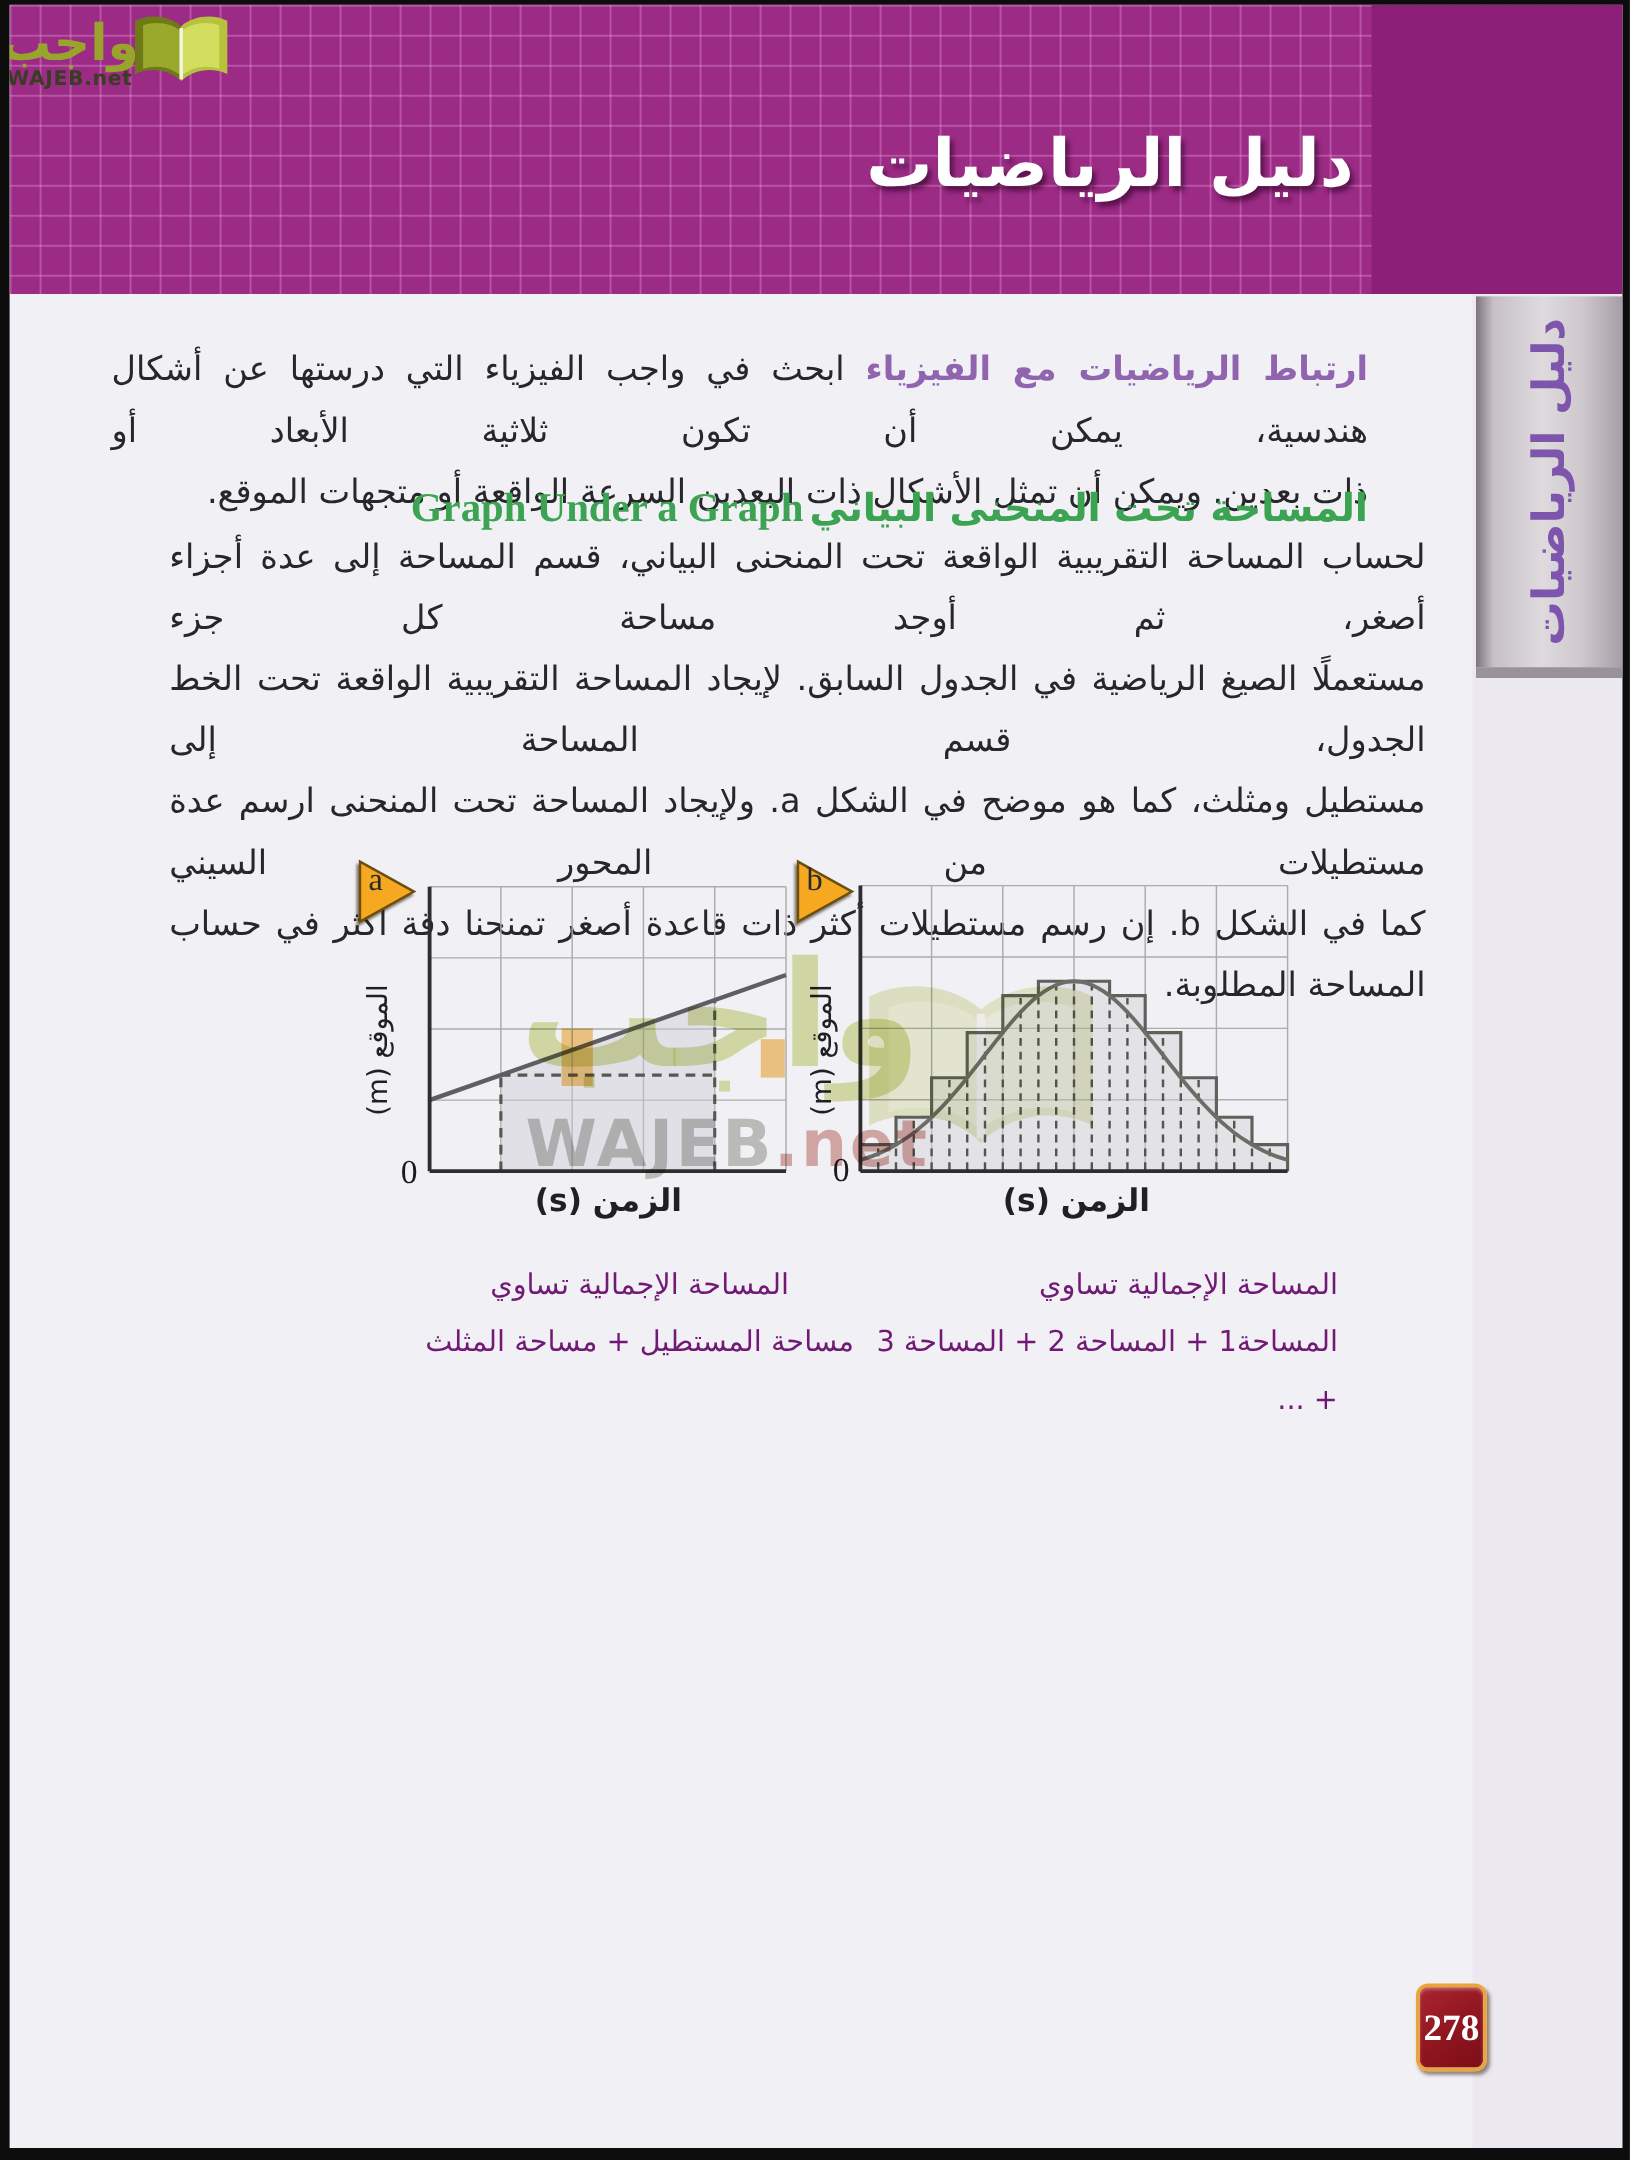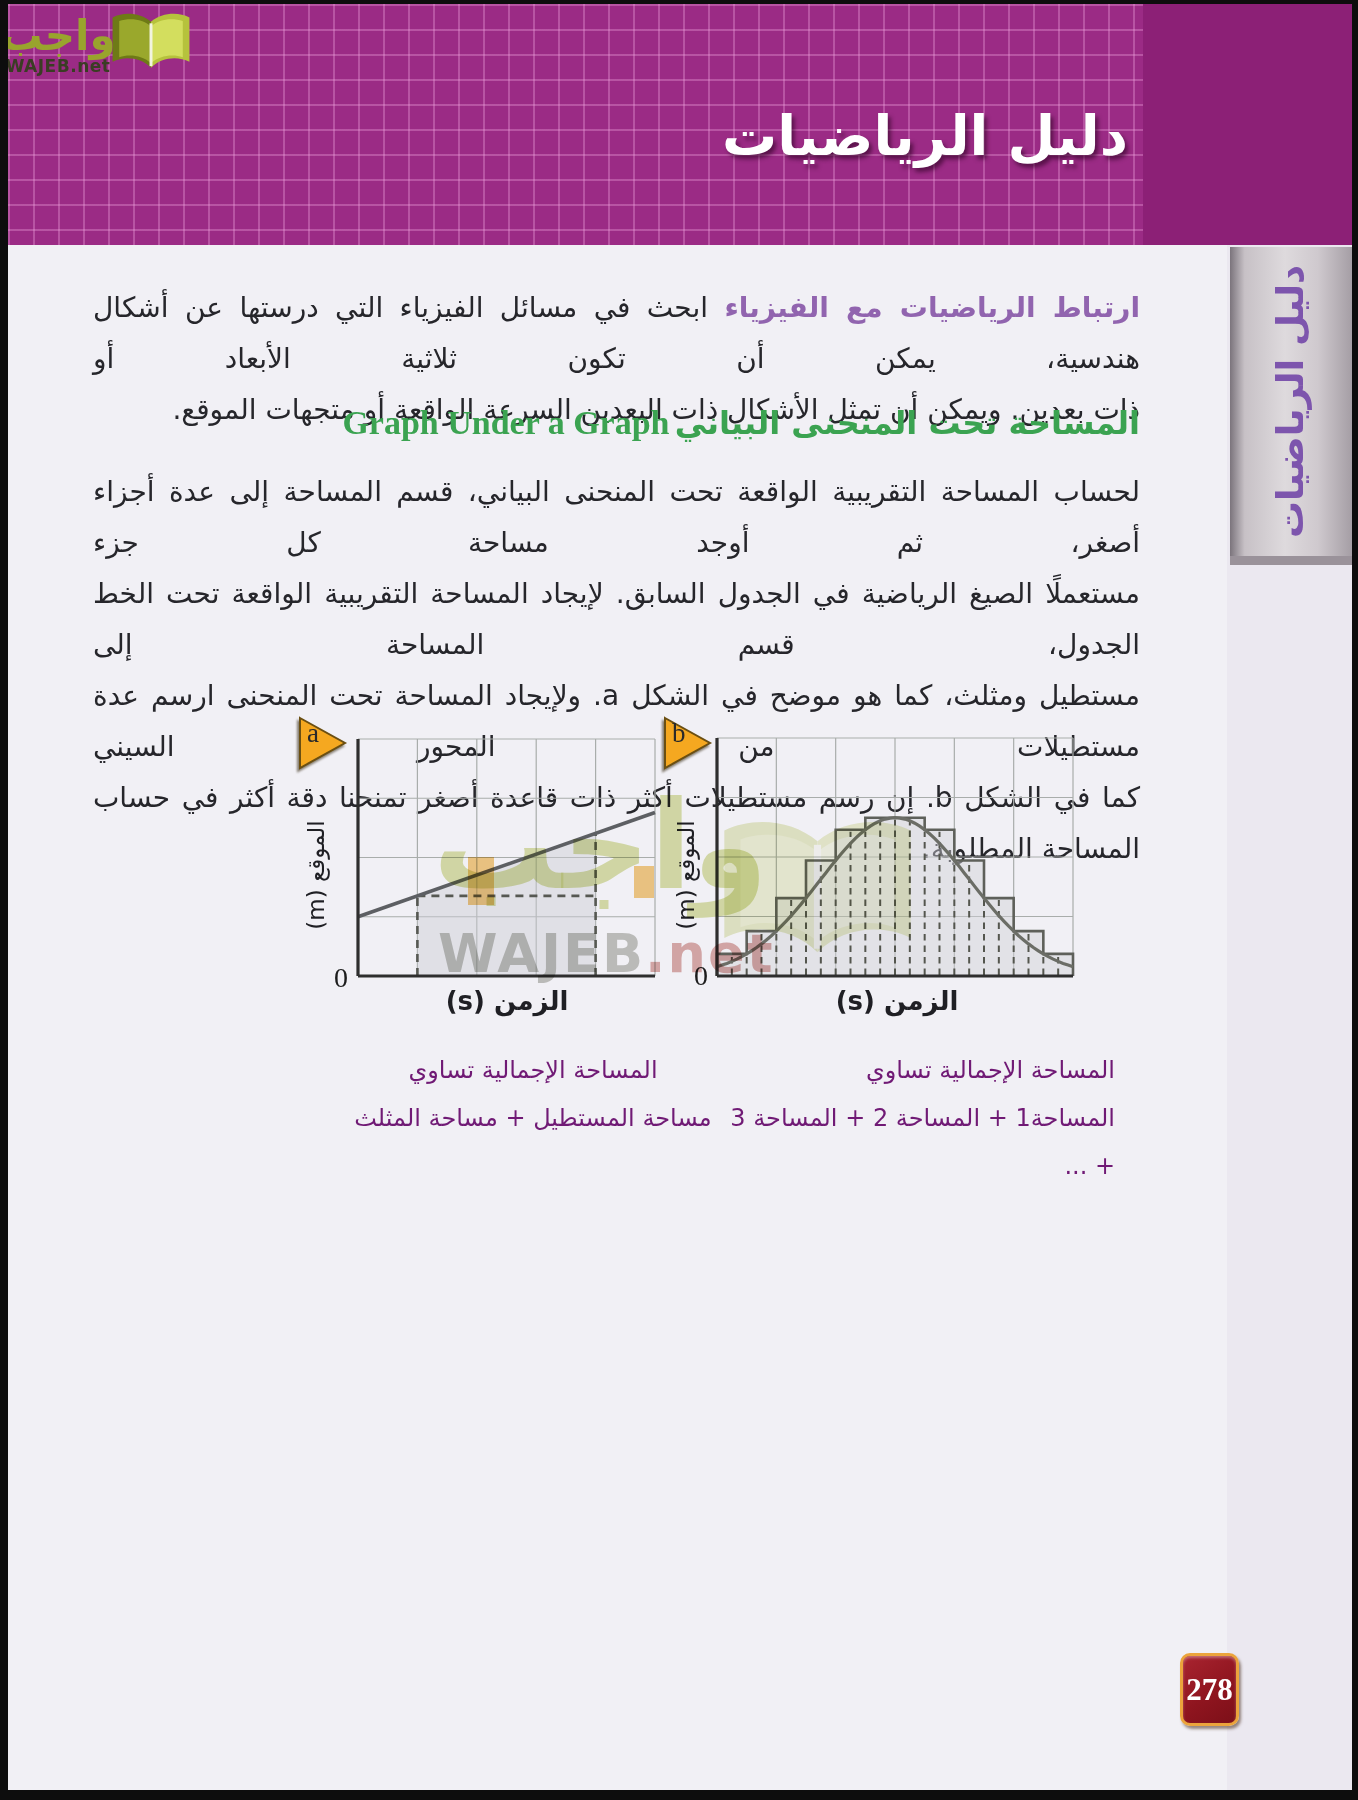--- a/index.html
+++ b/index.html
@@ -100,30 +100,30 @@
         </svg>
       </div>
     </div>
 
     <div class="right-strip"></div>
     <div class="side-tab">
       <span class="side-tab-label">دليل الرياضيات</span>
     </div>
 
     <div class="textblock" style="top:278px;">
-      <div class="para-line"><span class="lead">ارتباط الرياضيات مع الفيزياء</span> <span>ابحث في مسائل الفيزياء التي درستها عن أشكال هندسية، يمكن أن تكون ثلاثية الأبعاد أو</span></div>
+      <div class="para-line"><span class="lead">ارتباط الرياضيات مع الفيزياء</span> <span>ابحث في واجب الفيزياء التي درستها عن أشكال هندسية، يمكن أن تكون ثلاثية الأبعاد أو</span></div>
       <div class="para-line last">ذات بعدين. ويمكن أن تمثل الأشكال ذات البعدين السرعة الواقعة أو متجهات الموقع.</div>
     </div>
 
     <div class="section-heading">
       <span class="ar">المساحة تحت المنحنى البياني</span>
       <span class="en">Graph Under a Graph</span>
     </div>
 
-    <div class="textblock" style="top:462px;">
+    <div class="textblock" style="top:434px;margin-left:48px;">
       <div class="para-line">لحساب المساحة التقريبية الواقعة تحت المنحنى البياني، قسم المساحة إلى عدة أجزاء أصغر، ثم أوجد مساحة كل جزء</div>
       <div class="para-line">مستعملًا الصيغ الرياضية في الجدول السابق. لإيجاد المساحة التقريبية الواقعة تحت الخط الجدول، قسم المساحة إلى</div>
       <div class="para-line">مستطيل ومثلث، كما هو موضح في الشكل a. ولإيجاد المساحة تحت المنحنى ارسم عدة مستطيلات من المحور السيني</div>
       <div class="para-line last">كما في الشكل b. إن رسم مستطيلات أكثر ذات قاعدة أصغر تمنحنا دقة أكثر في حساب المساحة المطلوبة.</div>
     </div>
 
     <div class="fig-marker" style="left:290px;top:712px;">
       <svg viewBox="0 0 50 54">
           <path d="M2,2 L47,27 L2,52 Z" fill="#f5a820" stroke="#6b4f12" stroke-width="2"></path>
         </svg>

